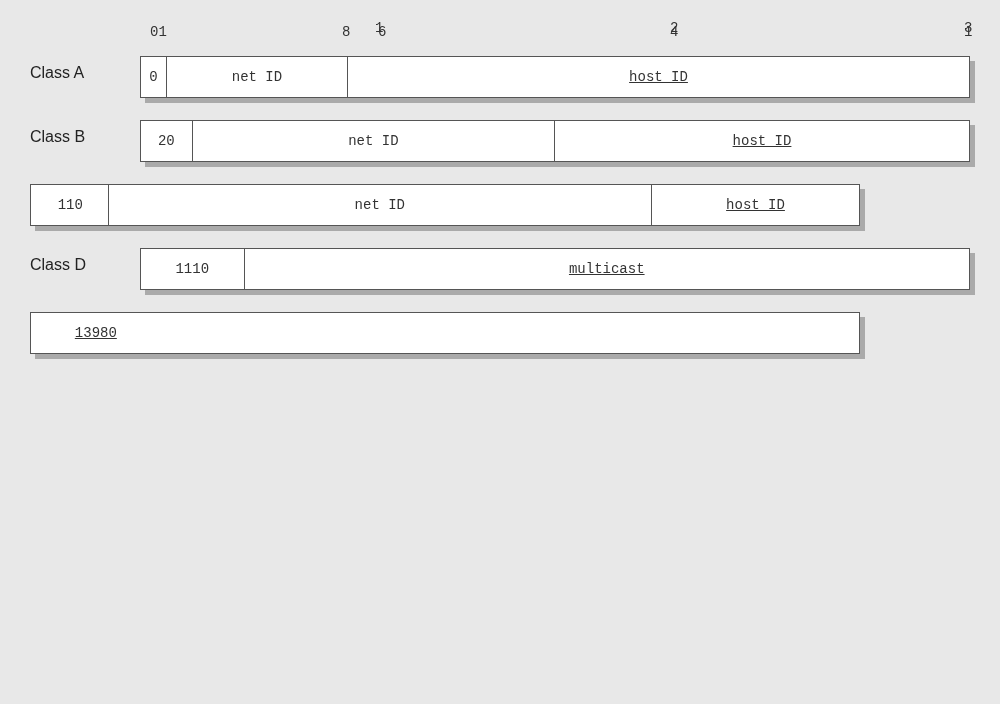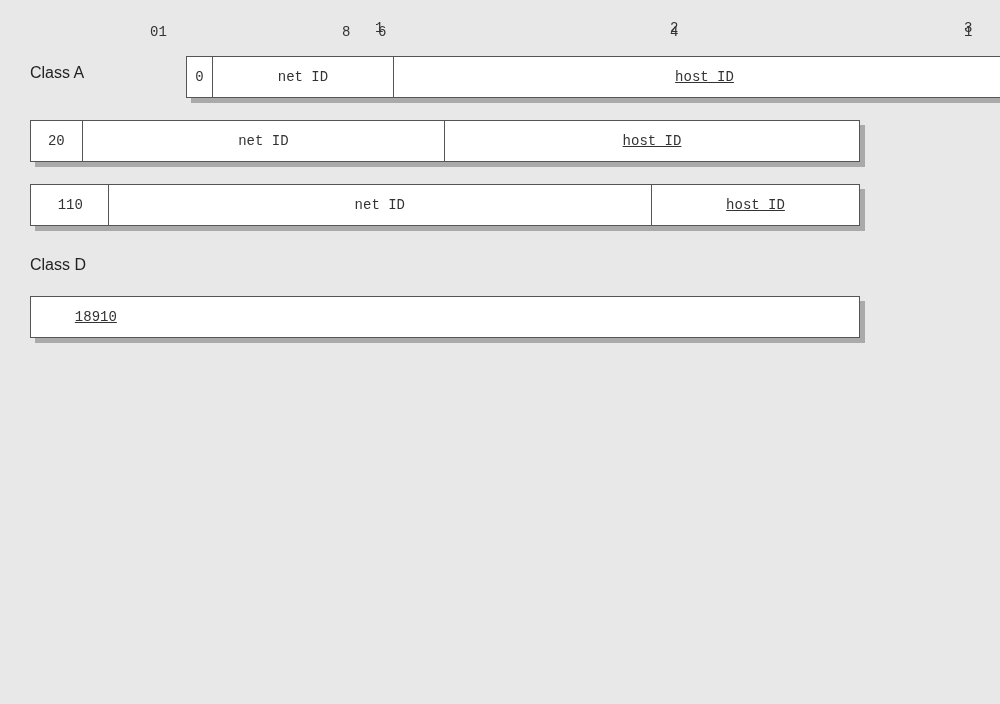--- a/index.html
+++ b/index.html
@@ -48,21 +48,20 @@
       position: absolute;
       font-size: 14px;
       color: #333;
     }
 
     
     .class-row {
       display: flex;
       align-items: flex-start;
       margin-bottom: 22px;
-      gap: 46px;
     }
 
     .class-label {
       width: 110px;
       font-size: 16px;
       color: #222;
       font-family: Arial, sans-serif;
       padding-top: 8px;
       flex-shrink: 0;
     }
@@ -173,42 +172,49 @@
         <div class="class-label">Class A</div>
         <div class="diagram-box">
           <div class="box-inner">
             <div class="segment prefix seg-a-prefix">0</div>
             <div class="segment prefix seg-a-netid">net ID</div>
             <div class="segment prefix seg-a-hostid">host ID</div>
           </div>
         </div>
       </div>
       <div class="class-row">
+        <div class="class-label">Class B</div>
         <div class="diagram-box">
           <div class="box-inner">
             <div class="segment prefix seg-b-prefix">20</div>
             <div class="segment prefix seg-b-netid">net ID</div>
             <div class="segment prefix seg-b-hostid">host ID</div>
           </div>
         </div>
       </div>
       <div class="class-row">
         <div class="diagram-box">
           <div class="box-inner">
             <div class="segment prefix seg-c-prefix">110</div>
             <div class="segment prefix seg-c-netid">net ID</div>
             <div class="segment prefix seg-c-hostid">host ID</div>
           </div>
         </div>
       </div>
       <div class="class-row">
         <div class="class-label">Class D</div>
-      </div>
-      <div class="class-row">
-        <div class="diagram-box">
-          <div class="box-inner">
-            <div class="segment prefix seg-e-prefix">18910</div>
+        <div class="diagram-box">
+          <div class="box-inner">
+            <div class="segment prefix seg-d-prefix">1110</div>
+            <div class="segment prefix seg-d-main">multicast</div>
+          </div>
+        </div>
+      </div>
+      <div class="class-row">
+        <div class="diagram-box">
+          <div class="box-inner">
+            <div class="segment prefix seg-e-prefix">13980</div>
           </div>
         </div>
       </div>
     </div>
 
 </div>
 
 </body></html>

